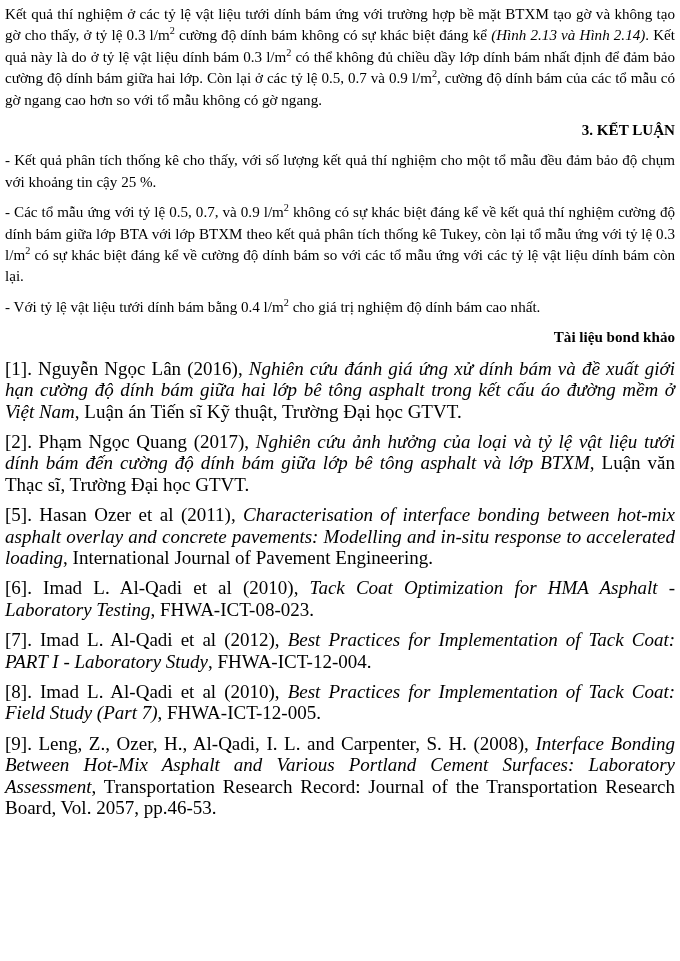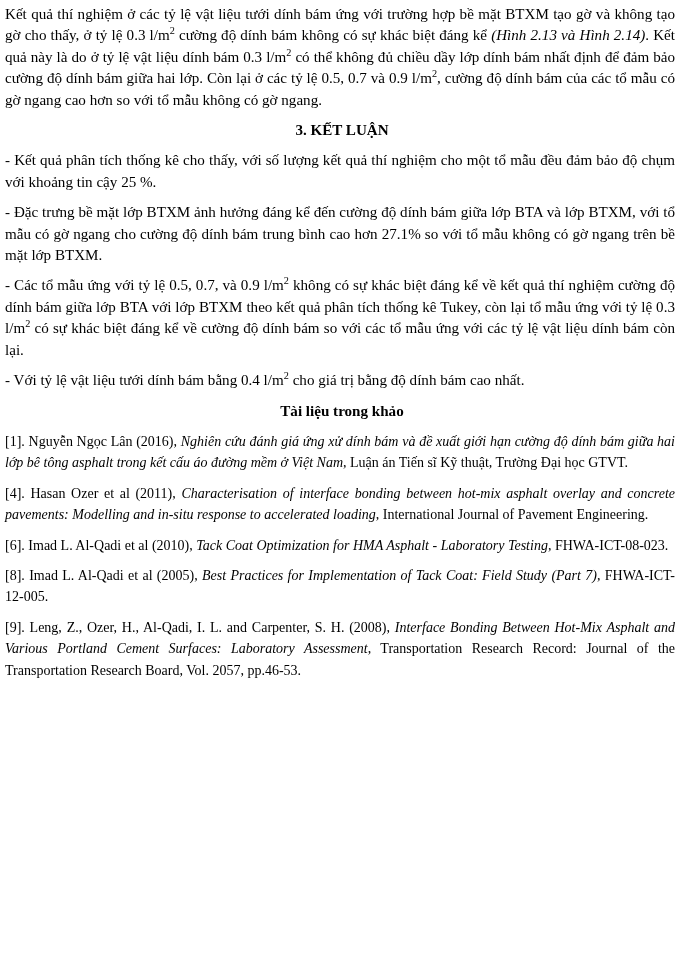--- a/index.html
+++ b/index.html
@@ -31,25 +31,25 @@
     hyphens: none;
   }
   p.body-para {
     text-indent: 0;
   }
   h2.heading {
     margin: 0 0 9px 4px;
     font-size: 15.1px;
     line-height: 21.4px;
     font-weight: bold;
-    text-align: center;
+    text-align: right;
   }
   .ref {
     margin: 0 0 9px 0;
-    font-size: 14px;
+    font-size: 19px;
     line-height: 21.4px;
     text-align: justify;
   }
   i, em { font-style: italic; }
   sup {
     font-size: 0.68em;
     vertical-align: super;
     line-height: 0;
   }
 </style>
@@ -58,28 +58,29 @@
 
 <div class="page">
 
   <p class="body-para"><span>Kết quả thí nghiệm ở các tỷ lệ vật liệu tưới dính bám ứng với trường hợp bề mặt BTXM tạo gờ và không tạo gờ cho thấy, ở tỷ lệ 0.3 l/m</span><sup>2</sup><span> cường độ dính bám không có sự khác biệt đáng kể </span><i>(Hình 2.13 và Hình 2.14)</i><span>. Kết quả này là do ở tỷ lệ vật liệu dính bám 0.3 l/m</span><sup>2</sup><span> có thể không đủ chiều dầy lớp dính bám nhất định để đảm bảo cường độ dính bám giữa hai lớp. Còn lại ở các tỷ lệ 0.5, 0.7 và 0.9 l/m</span><sup>2</sup><span>, cường độ dính bám của các tổ mẫu có gờ ngang cao hơn so với tổ mẫu không có gờ ngang.</span></p>
 
   <h2 class="heading">3. KẾT LUẬN</h2>
 
 
   <div>
       <p class="body-para"><span>- Kết quả phân tích thống kê cho thấy, với số lượng kết quả thí nghiệm cho một tổ mẫu đều đảm bảo độ chụm với khoảng tin cậy 25 %.</span></p>
-      <p class="body-para"><span>- Đặc trưng bề mặt lớp BTXM ảnh hưởng đáng kể đến cường độ dính bám giữa lớp BTA và lớp BTXM, với tổ mẫu có gờ ngang cho cường độ dính bám trung bình cao hơn 27.1% so với tổ mẫu không có gờ ngang trên bề mặt lớp BTXM.</span></p>
       <p class="body-para"><span>- Các tổ mẫu ứng với tỷ lệ 0.5, 0.7, và 0.9 l/m</span><sup>2</sup><span> không có sự khác biệt đáng kể về kết quả thí nghiệm cường độ dính bám giữa lớp BTA với lớp BTXM theo kết quả phân tích thống kê Tukey, còn lại tổ mẫu ứng với tỷ lệ 0.3 l/m</span><sup>2</sup><span> có sự khác biệt đáng kể về cường độ dính bám so với các tổ mẫu ứng với các tỷ lệ vật liệu dính bám còn lại.</span></p>
-      <p class="body-para"><span>- Với tỷ lệ vật liệu tưới dính bám bằng 0.4 l/m</span><sup>2</sup><span> cho giá trị bằng độ dính bám cao nhất.</span></p>
+      <p class="body-para"><span>- Với tỷ lệ vật liệu tưới dính bám bằng 0.4 l/m</span><sup>2</sup><span> cho giá trị nghiệm độ dính bám cao nhất.</span></p>
     </div>
 
-  <h2 class="heading">Tài liệu trong khảo</h2>
+  <h2 class="heading">Tài liệu bond khảo</h2>
 
   <div>
       <div class="ref"><span>[1]. Nguyễn Ngọc Lân (2016), </span><i>Nghiên cứu đánh giá ứng xử dính bám và đề xuất giới hạn cường độ dính bám giữa hai lớp bê tông asphalt trong kết cấu áo đường mềm ở Việt Nam</i><span>, Luận án Tiến sĩ Kỹ thuật, Trường Đại học GTVT.</span></div>
-      <div class="ref"><span>[4]. Hasan Ozer et al (2011), </span><i>Characterisation of interface bonding between hot-mix asphalt overlay and concrete pavements: Modelling and in-situ response to accelerated loading</i><span>, International Journal of Pavement Engineering.</span></div>
+      <div class="ref"><span>[2]. Phạm Ngọc Quang (2017), </span><i>Nghiên cứu ảnh hưởng của loại và tỷ lệ vật liệu tưới dính bám đến cường độ dính bám giữa lớp bê tông asphalt và lớp BTXM</i><span>, Luận văn Thạc sĩ, Trường Đại học GTVT.</span></div>
+      <div class="ref"><span>[5]. Hasan Ozer et al (2011), </span><i>Characterisation of interface bonding between hot-mix asphalt overlay and concrete pavements: Modelling and in-situ response to accelerated loading</i><span>, International Journal of Pavement Engineering.</span></div>
       <div class="ref"><span>[6]. Imad L. Al-Qadi et al (2010), </span><i>Tack Coat Optimization for HMA Asphalt - Laboratory Testing</i><span>, FHWA-ICT-08-023.</span></div>
-      <div class="ref"><span>[8]. Imad L. Al-Qadi et al (2005), </span><i>Best Practices for Implementation of Tack Coat: Field Study (Part 7)</i><span>, FHWA-ICT-12-005.</span></div>
+      <div class="ref"><span>[7]. Imad L. Al-Qadi et al (2012), </span><i>Best Practices for Implementation of Tack Coat: PART I - Laboratory Study</i><span>, FHWA-ICT-12-004.</span></div>
+      <div class="ref"><span>[8]. Imad L. Al-Qadi et al (2010), </span><i>Best Practices for Implementation of Tack Coat: Field Study (Part 7)</i><span>, FHWA-ICT-12-005.</span></div>
       <div class="ref"><span>[9]. Leng, Z., Ozer, H., Al-Qadi, I. L. and Carpenter, S. H. (2008), </span><i>Interface Bonding Between Hot-Mix Asphalt and Various Portland Cement Surfaces: Laboratory Assessment</i><span>, Transportation Research Record: Journal of the Transportation Research Board, Vol. 2057, pp.46-53.</span></div>
     </div>
 
 </div>
 
 </body></html>

